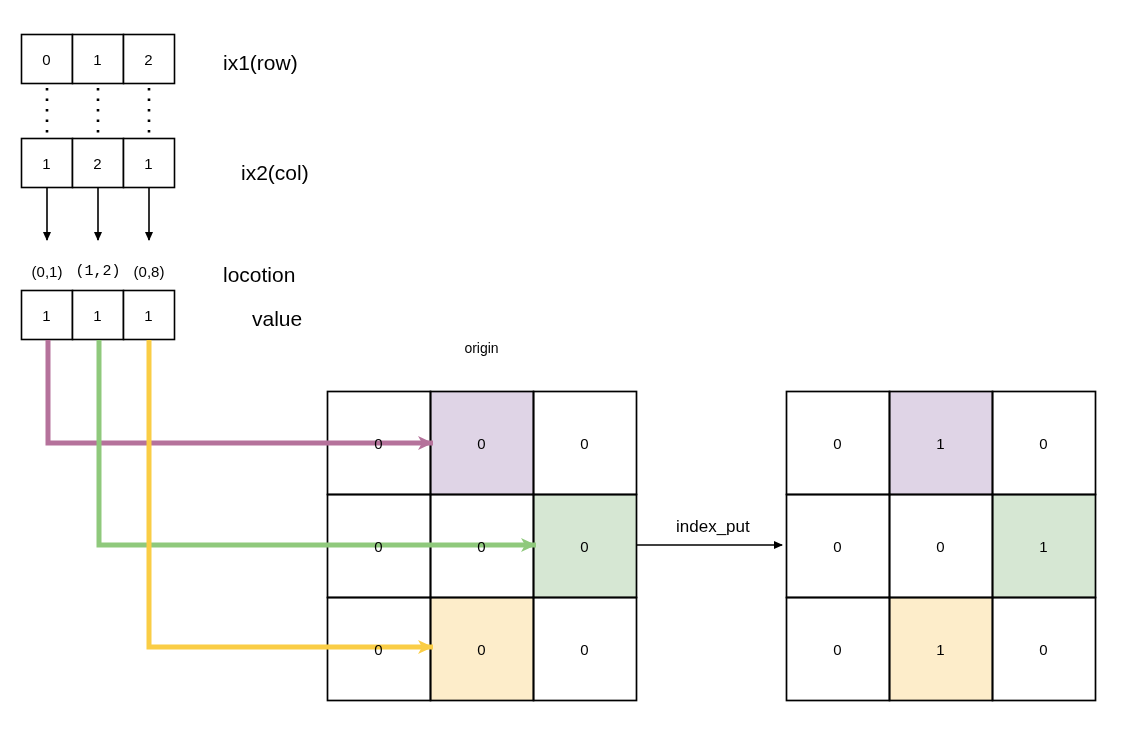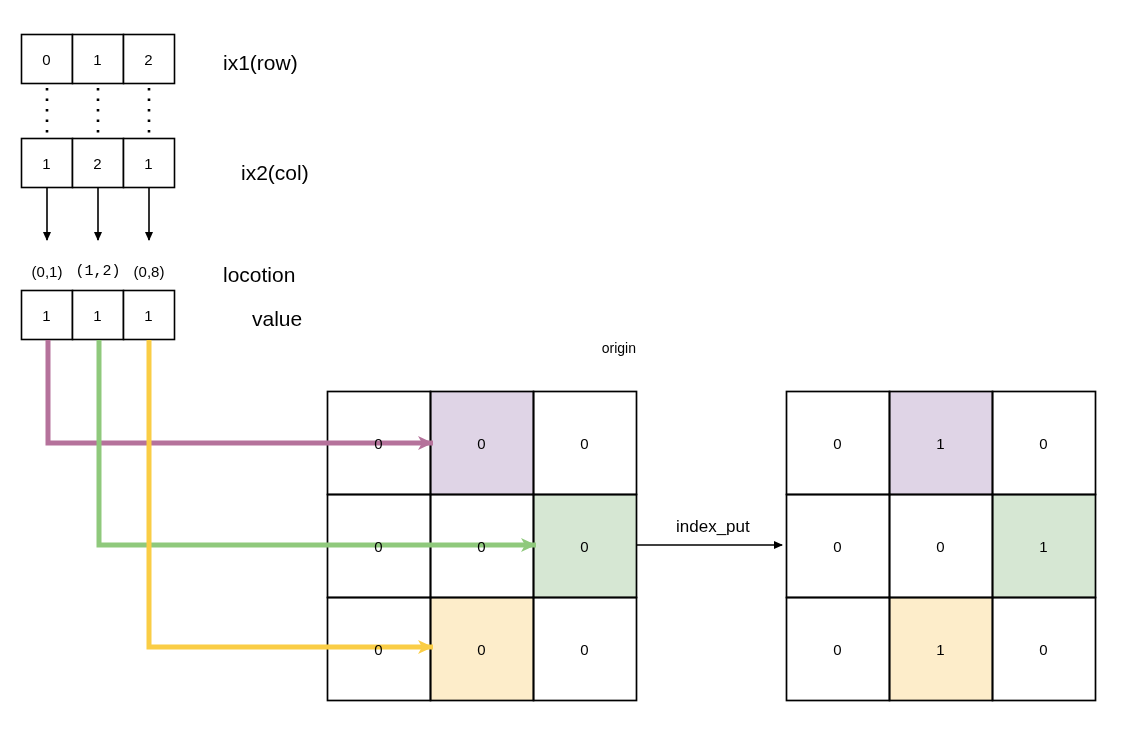--- a/index.html
+++ b/index.html
@@ -40,21 +40,21 @@
     line-height: 1;
     color: #000;
     white-space: nowrap;
   }
   .title-text {
     position: absolute;
     font-size: 14px;
     line-height: 1;
     color: #000;
     white-space: nowrap;
-    text-align: right;
+    text-align: center;
   }
   .op-text {
     position: absolute;
     font-size: 17px;
     line-height: 1;
     color: #000;
     white-space: nowrap;
   }
 </style>
 </head>

